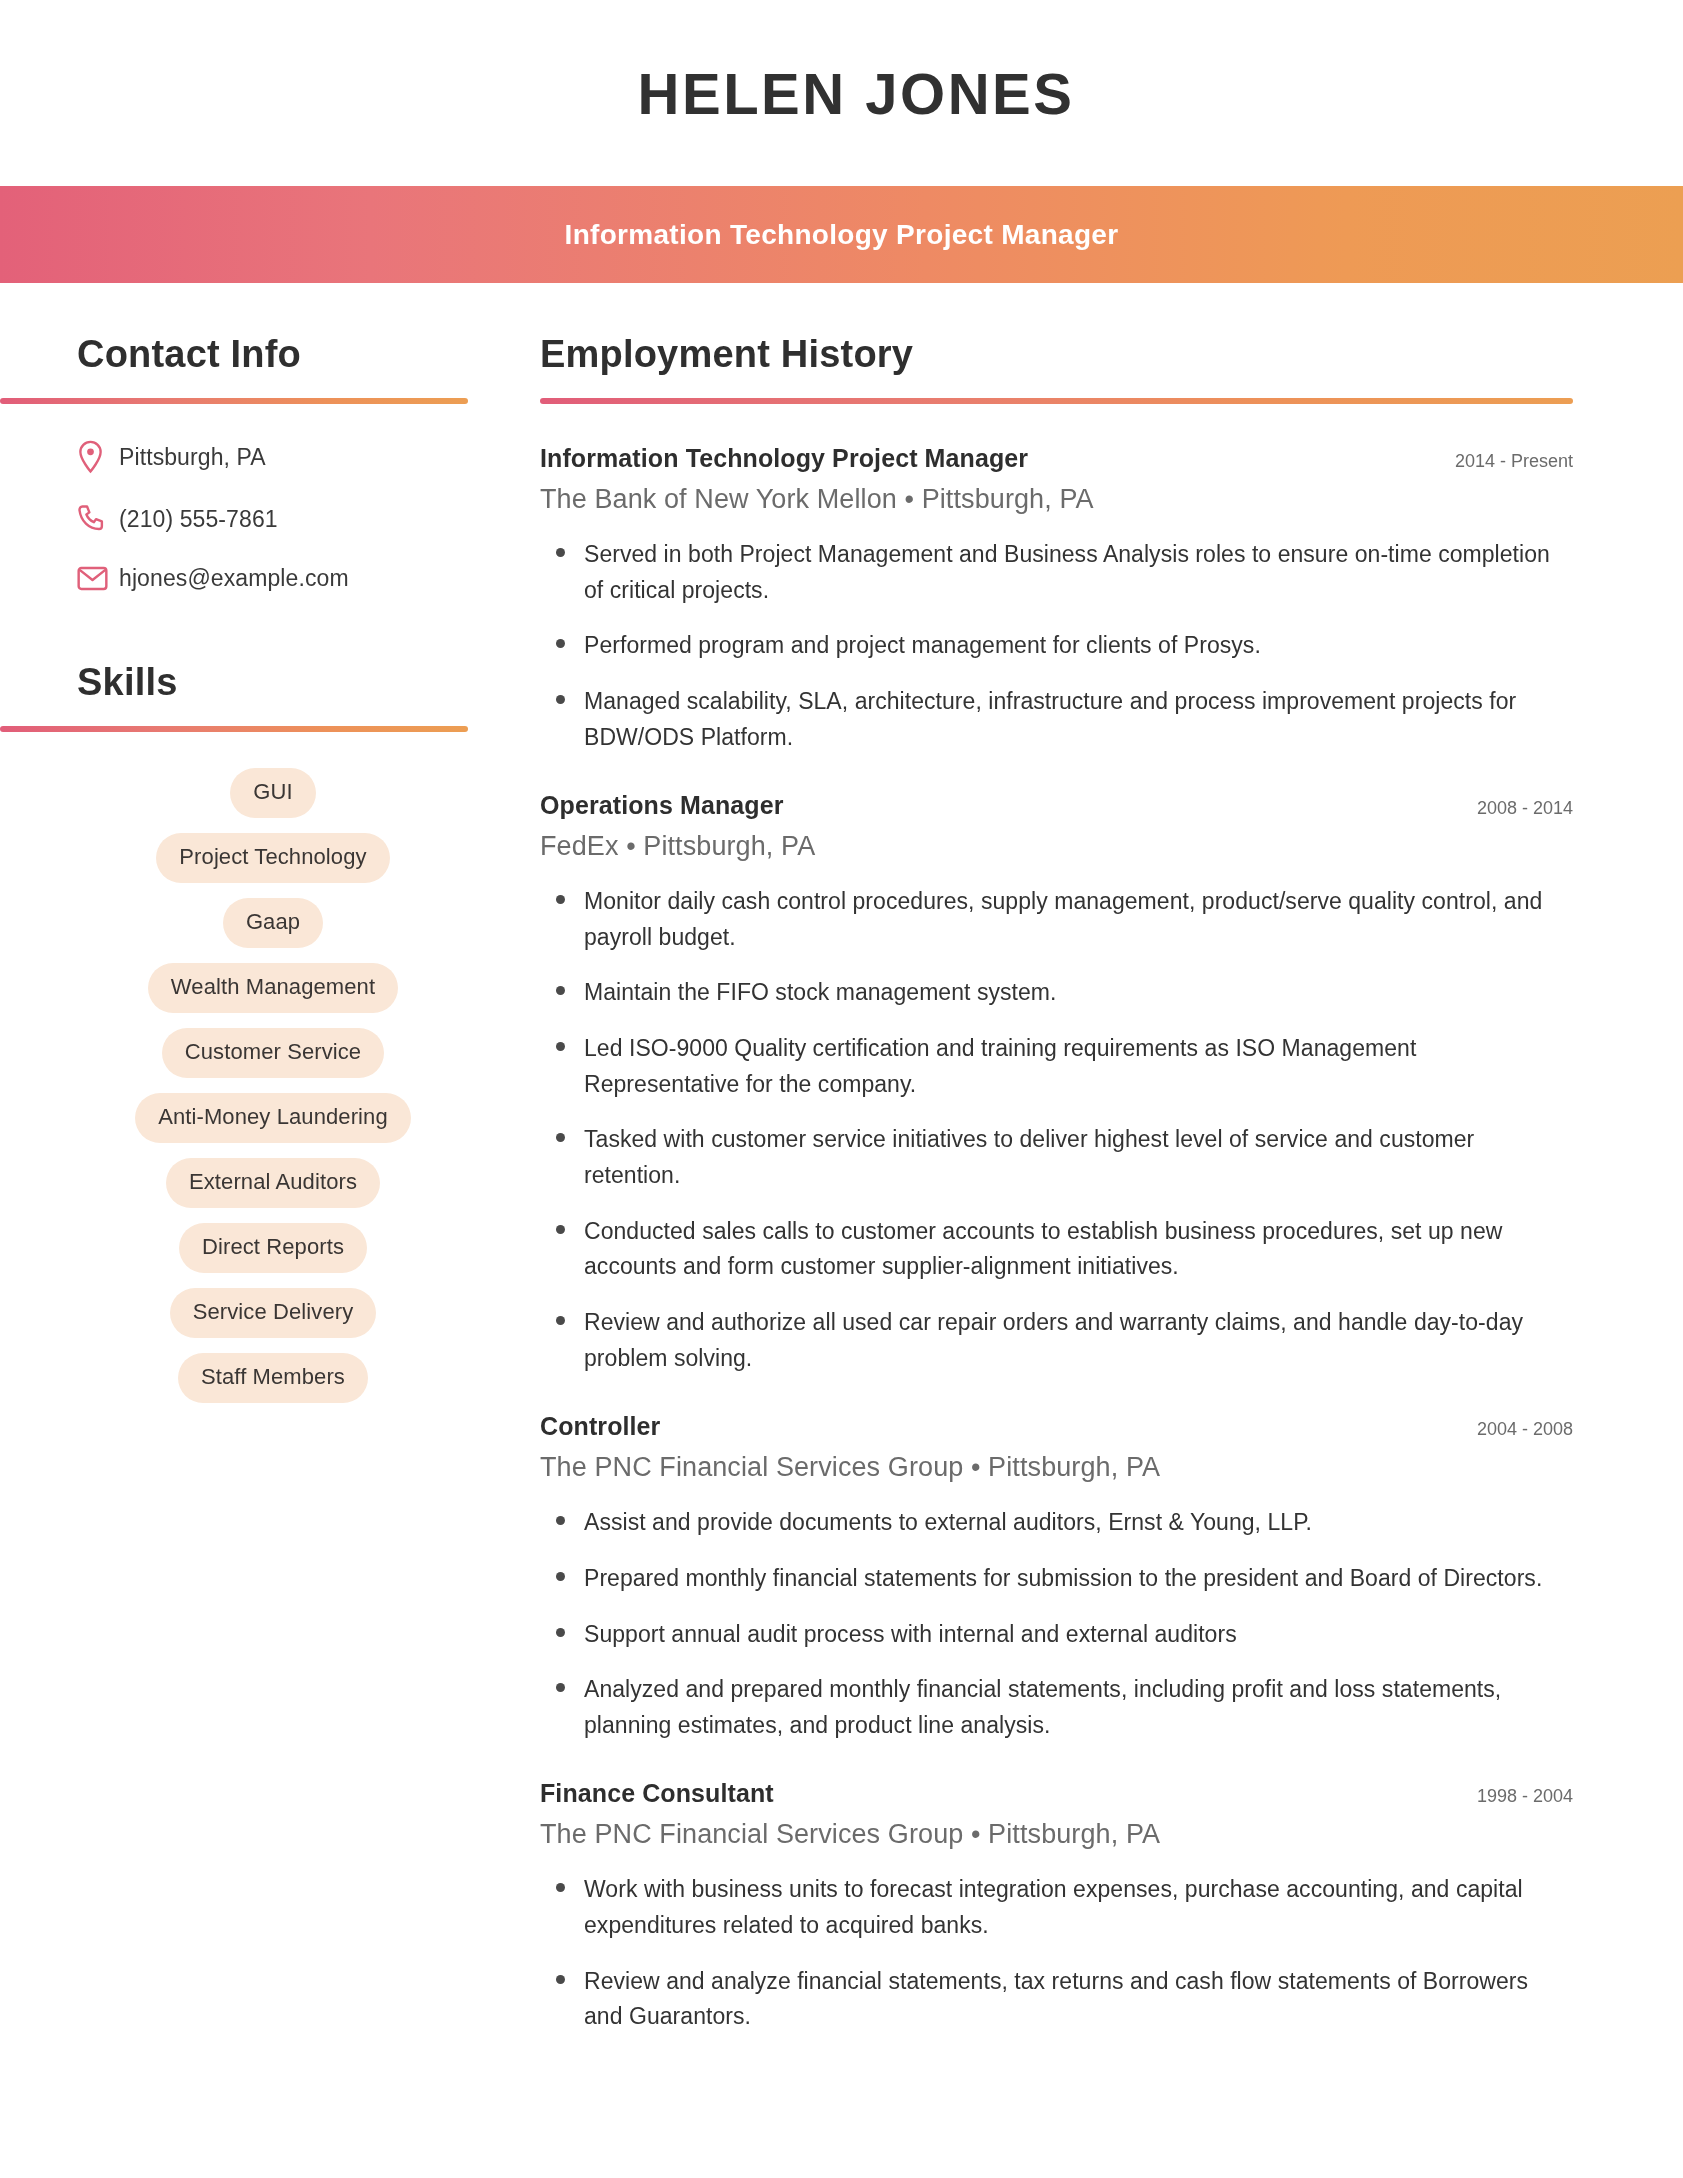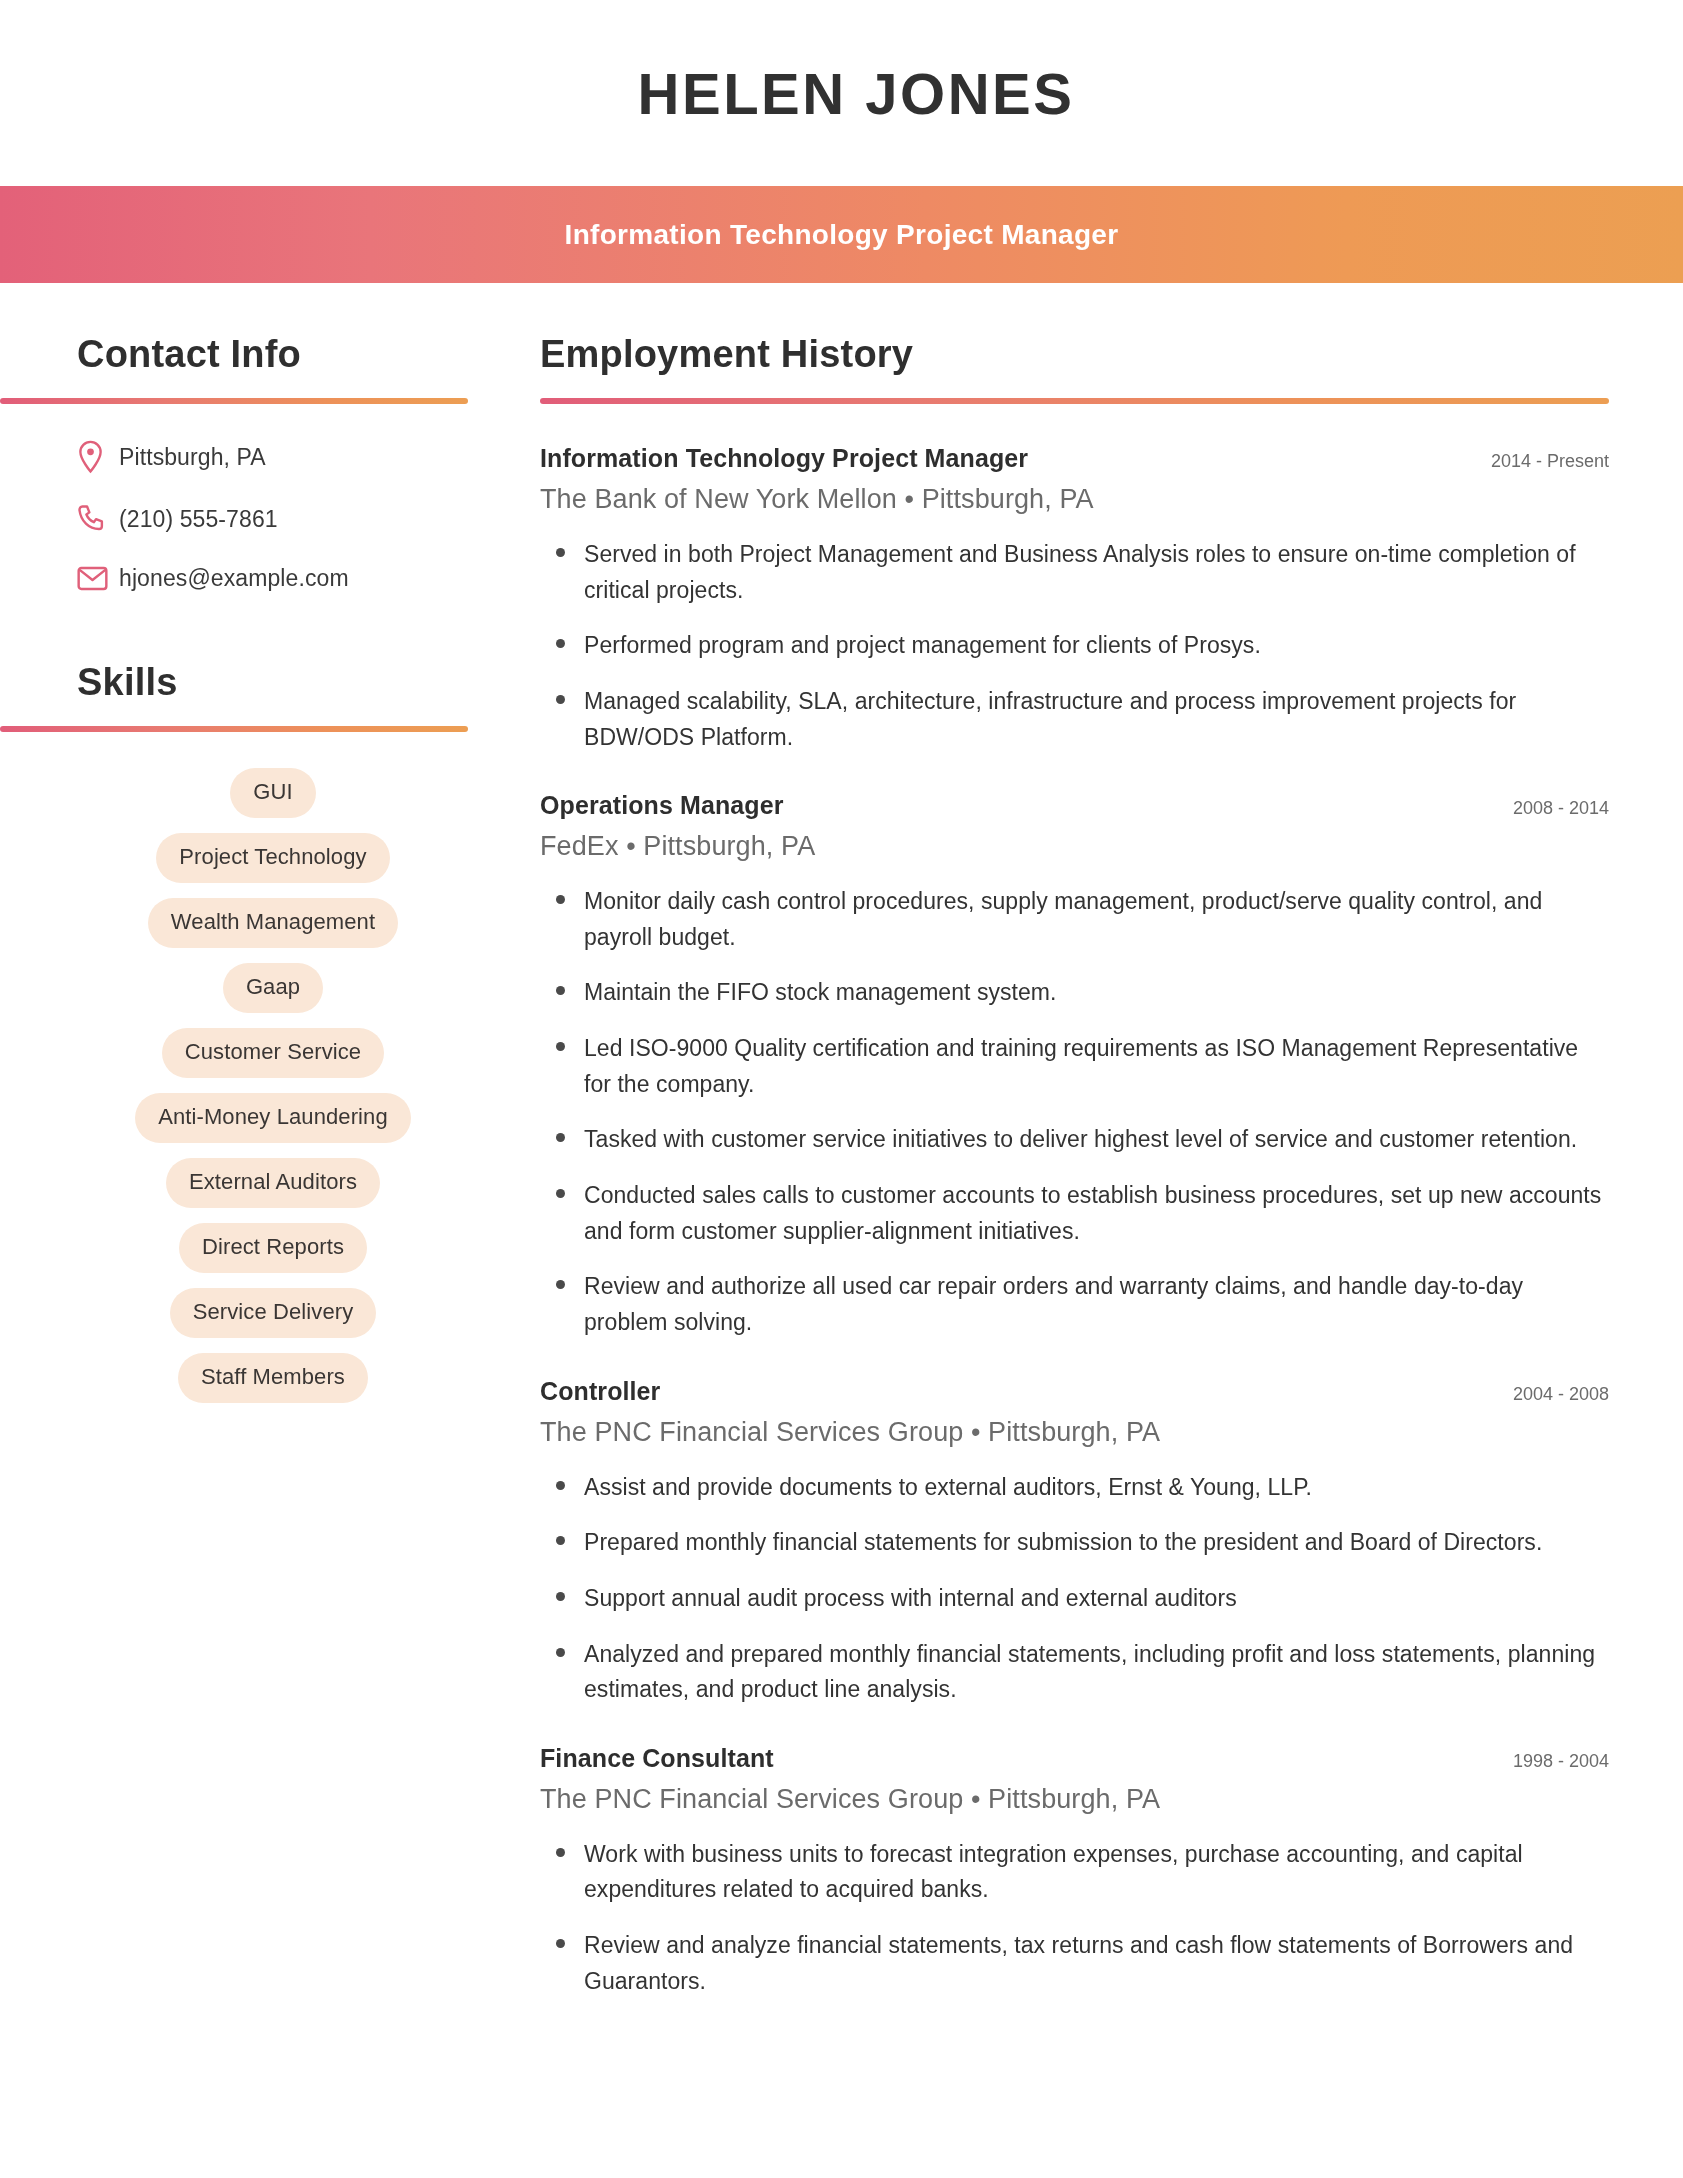--- a/index.html
+++ b/index.html
@@ -55,21 +55,21 @@
     padding-top:50px;
   }
   .sidebar {
     width:540px;
     flex:0 0 540px;
     padding-left:77px;
     padding-right:71px;
   }
   .main {
     flex:1 1 auto;
-    padding-right:74px;
+    padding-right:110px;
   }
 
   
   .sec-head {
     font-size:38px;
     font-weight:700;
     color:#2f2f2f;
     letter-spacing:0.2px;
   }
   .sec-head.sidebar-head { margin-left:0; }
@@ -229,22 +229,22 @@
 
         </div>
       </div>
 
       <div class="skills-block">
         <div class="sec-head sidebar-head">Skills</div>
         <div class="rule rule-sidebar"></div>
         <div class="skills-list">
           <span class="skill-line"><span class="skill-pill">GUI</span></span>
           <span class="skill-line"><span class="skill-pill">Project Technology</span></span>
+          <span class="skill-line"><span class="skill-pill">Gaap</span></span>
           <span class="skill-line"><span class="skill-pill">Wealth Management</span></span>
-          <span class="skill-line"><span class="skill-pill">Gaap</span></span>
           <span class="skill-line"><span class="skill-pill">Customer Service</span></span>
           <span class="skill-line"><span class="skill-pill">Anti-Money Laundering</span></span>
           <span class="skill-line"><span class="skill-pill">External Auditors</span></span>
           <span class="skill-line"><span class="skill-pill">Direct Reports</span></span>
           <span class="skill-line"><span class="skill-pill">Service Delivery</span></span>
           <span class="skill-line"><span class="skill-pill">Staff Members</span></span>
         </div>
       </div>
 
     </div>

